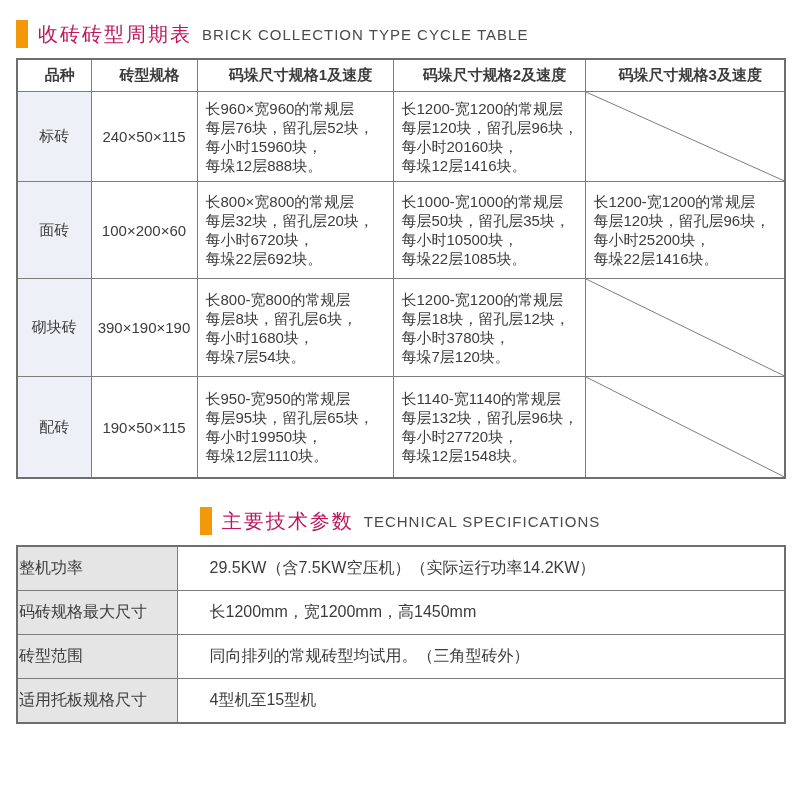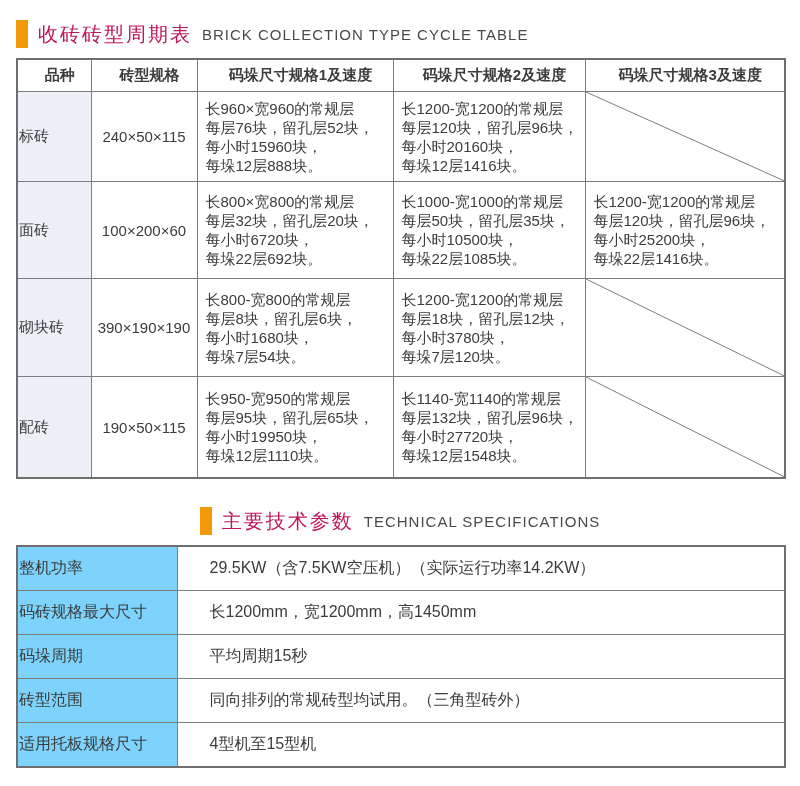--- a/index.html
+++ b/index.html
@@ -21,39 +21,39 @@
   .cycle-table{margin-bottom:28px;border:2px solid #6e6e6e;}
   .cycle-table th,.cycle-table td{
     border:1px solid #7d7d7d;
     font-size:15px;
     vertical-align:middle;
     overflow:hidden;
   }
   .cycle-table th{
     height:29px;font-weight:bold;text-align:center;background:#ffffff;color:#3c3c3c;padding-left:12px;
   }
-  .cell-type{background:#edf0f7;text-align:left;font-size:15px;}
+  .cell-type{background:#edf0f7;text-align:center;font-size:15px;}
   .cell-size{text-align:center;font-size:16px;}
   .cell-spec{
     white-space:pre-line;text-align:left;padding:3px 6px 3px 8px;line-height:19px;font-size:15px;
   }
   .cell-diag{position:relative;padding:0;}
   .cell-diag svg{position:absolute;left:0;top:0;width:100%;height:100%;display:block;}
   tr.r1 td{height:83px;}
   tr.r2 td{height:90px;}
   tr.r3 td{height:91px;}
   tr.r4 td{height:94px;}
 
   
   .spec-section{margin-top:26px;justify-content:center;}
   .spec-table{border:2px solid #6e6e6e;}
   .spec-table td{
     border:1px solid #7d7d7d;height:41px;vertical-align:middle;font-size:16px;
   }
-  .spec-label{background:#7dd3fc;width:160px;font-size:16px;}
+  .spec-label{background:#e5e5e5;width:160px;font-size:16px;}
   .spec-value{padding-left:32px;}
 </style>
 </head>
 <body>
 
 <div class="page">
 
   <div class="section-header">
     <span class="accent-bar"></span>
     <span class="title-zh">收砖砖型周期表</span>
@@ -162,24 +162,20 @@
     <tbody>
       <tr>
         <td class="spec-label">整机功率</td>
         <td class="spec-value">29.5KW（含7.5KW空压机）（实际运行功率14.2KW）</td>
       </tr>
       <tr>
         <td class="spec-label">码砖规格最大尺寸</td>
         <td class="spec-value">长1200mm，宽1200mm，高1450mm</td>
       </tr>
       <tr>
-        <td class="spec-label">码垛周期</td>
-        <td class="spec-value">平均周期15秒</td>
-      </tr>
-      <tr>
         <td class="spec-label">砖型范围</td>
         <td class="spec-value">同向排列的常规砖型均试用。（三角型砖外）</td>
       </tr>
       <tr>
         <td class="spec-label">适用托板规格尺寸</td>
         <td class="spec-value">4型机至15型机</td>
       </tr>
     </tbody>
   </table>
 

